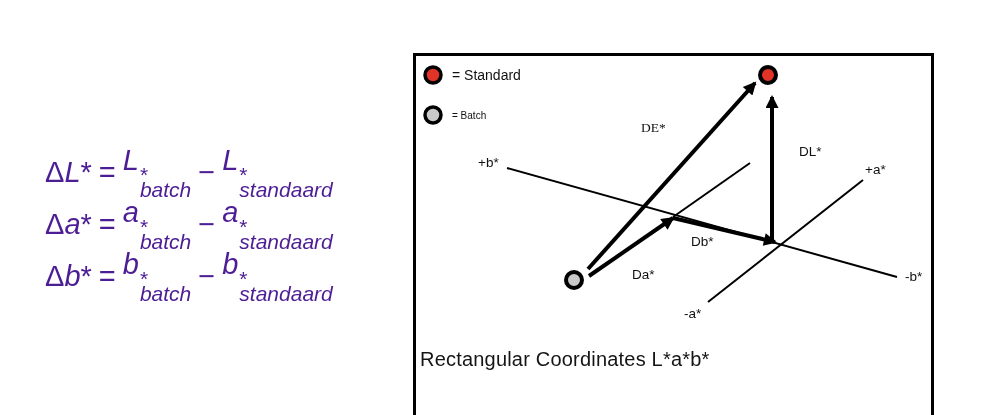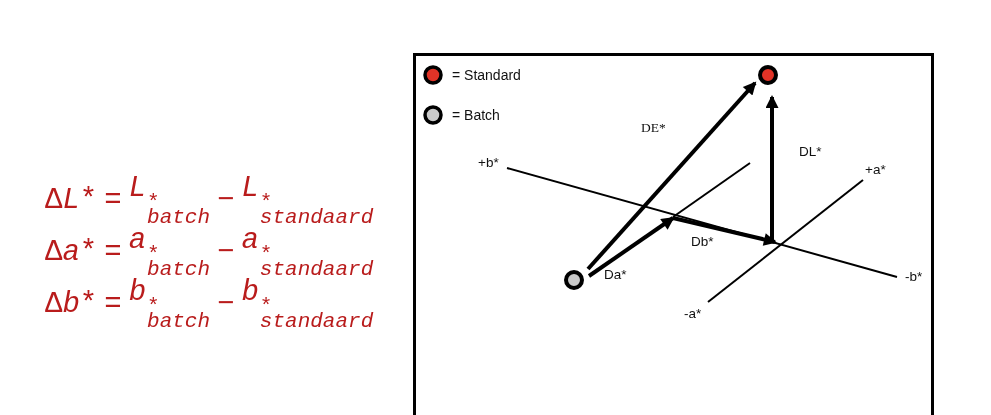--- a/index.html
+++ b/index.html
@@ -5,21 +5,21 @@
   html,body{margin:0;padding:0;}
   body{
     width:991px;height:415px;background:#ffffff;position:relative;overflow:hidden;
     font-family:"Liberation Sans",sans-serif;color:#111;
   }
   .canvas{position:absolute;left:0;top:0;width:991px;height:415px;}
 
   
   .equations{
     position:absolute;left:45px;top:146px;
-    font-family:Liberation Mono, monospace;color:#b91c1c;margin-top:28px;
+    font-family:Liberation Sans, sans-serif;color:#4c1d95;
   }
   .eq-row{height:52px;display:flex;align-items:center;font-size:29px;white-space:nowrap;}
   .ital{font-style:italic;}
   .eq-op{margin:0 7px;}
   .supsub{
     display:inline-flex;flex-direction:column;align-items:flex-start;
     line-height:1;font-size:21px;vertical-align:-12px;margin-left:1px;
   }
   .sup{height:15px;}
   .sub{font-style:italic;}
@@ -111,27 +111,28 @@
     </svg>
 
     <svg class="legend-swatch" style="left:5px;top:7px;" width="24" height="24">
       <circle cx="12" cy="12" r="8" stroke="#000" stroke-width="3.5" fill="#e13327"></circle>
     </svg>
     <div class="dlabel" style="left:36px;top:12px;font-size:14px;">= Standard</div>
 
     <svg class="legend-swatch" style="left:5px;top:47px;" width="24" height="24">
       <circle cx="12" cy="12" r="8" stroke="#000" stroke-width="3.5" fill="#c9c9c9"></circle>
     </svg>
-    <div class="dlabel" style="left:36px;top:52px;font-size:14px;">= Batch</div>
+    <div class="dlabel" style="left:36px;top:52px;font-size:10px;">= Batch</div>
 
     <div class="dlabel" style="left:62px;top:99px;">+b*</div>
     <div class="dlabel" style="left:489px;top:213px;">-b*</div>
     <div class="dlabel" style="left:449px;top:106px;">+a*</div>
     <div class="dlabel" style="left:268px;top:250px;">-a*</div>
 
     <div class="dlabel" style="left:225px;top:64px;font-family:Liberation Serif, serif;">DE*</div>
     <div class="dlabel" style="left:383px;top:88px;">DL*</div>
     <div class="dlabel" style="left:275px;top:178px;text-align:center;">Db*</div>
-    <div class="dlabel" style="left:188px;top:211px;">Da*</div>
+    <div class="dlabel" style="left:216px;top:211px;">Da*</div>
 
+    <div class="caption">Rectangular Coordinates L*a*b*</div>
   </div>
 
 </div>
 
 </body></html>

